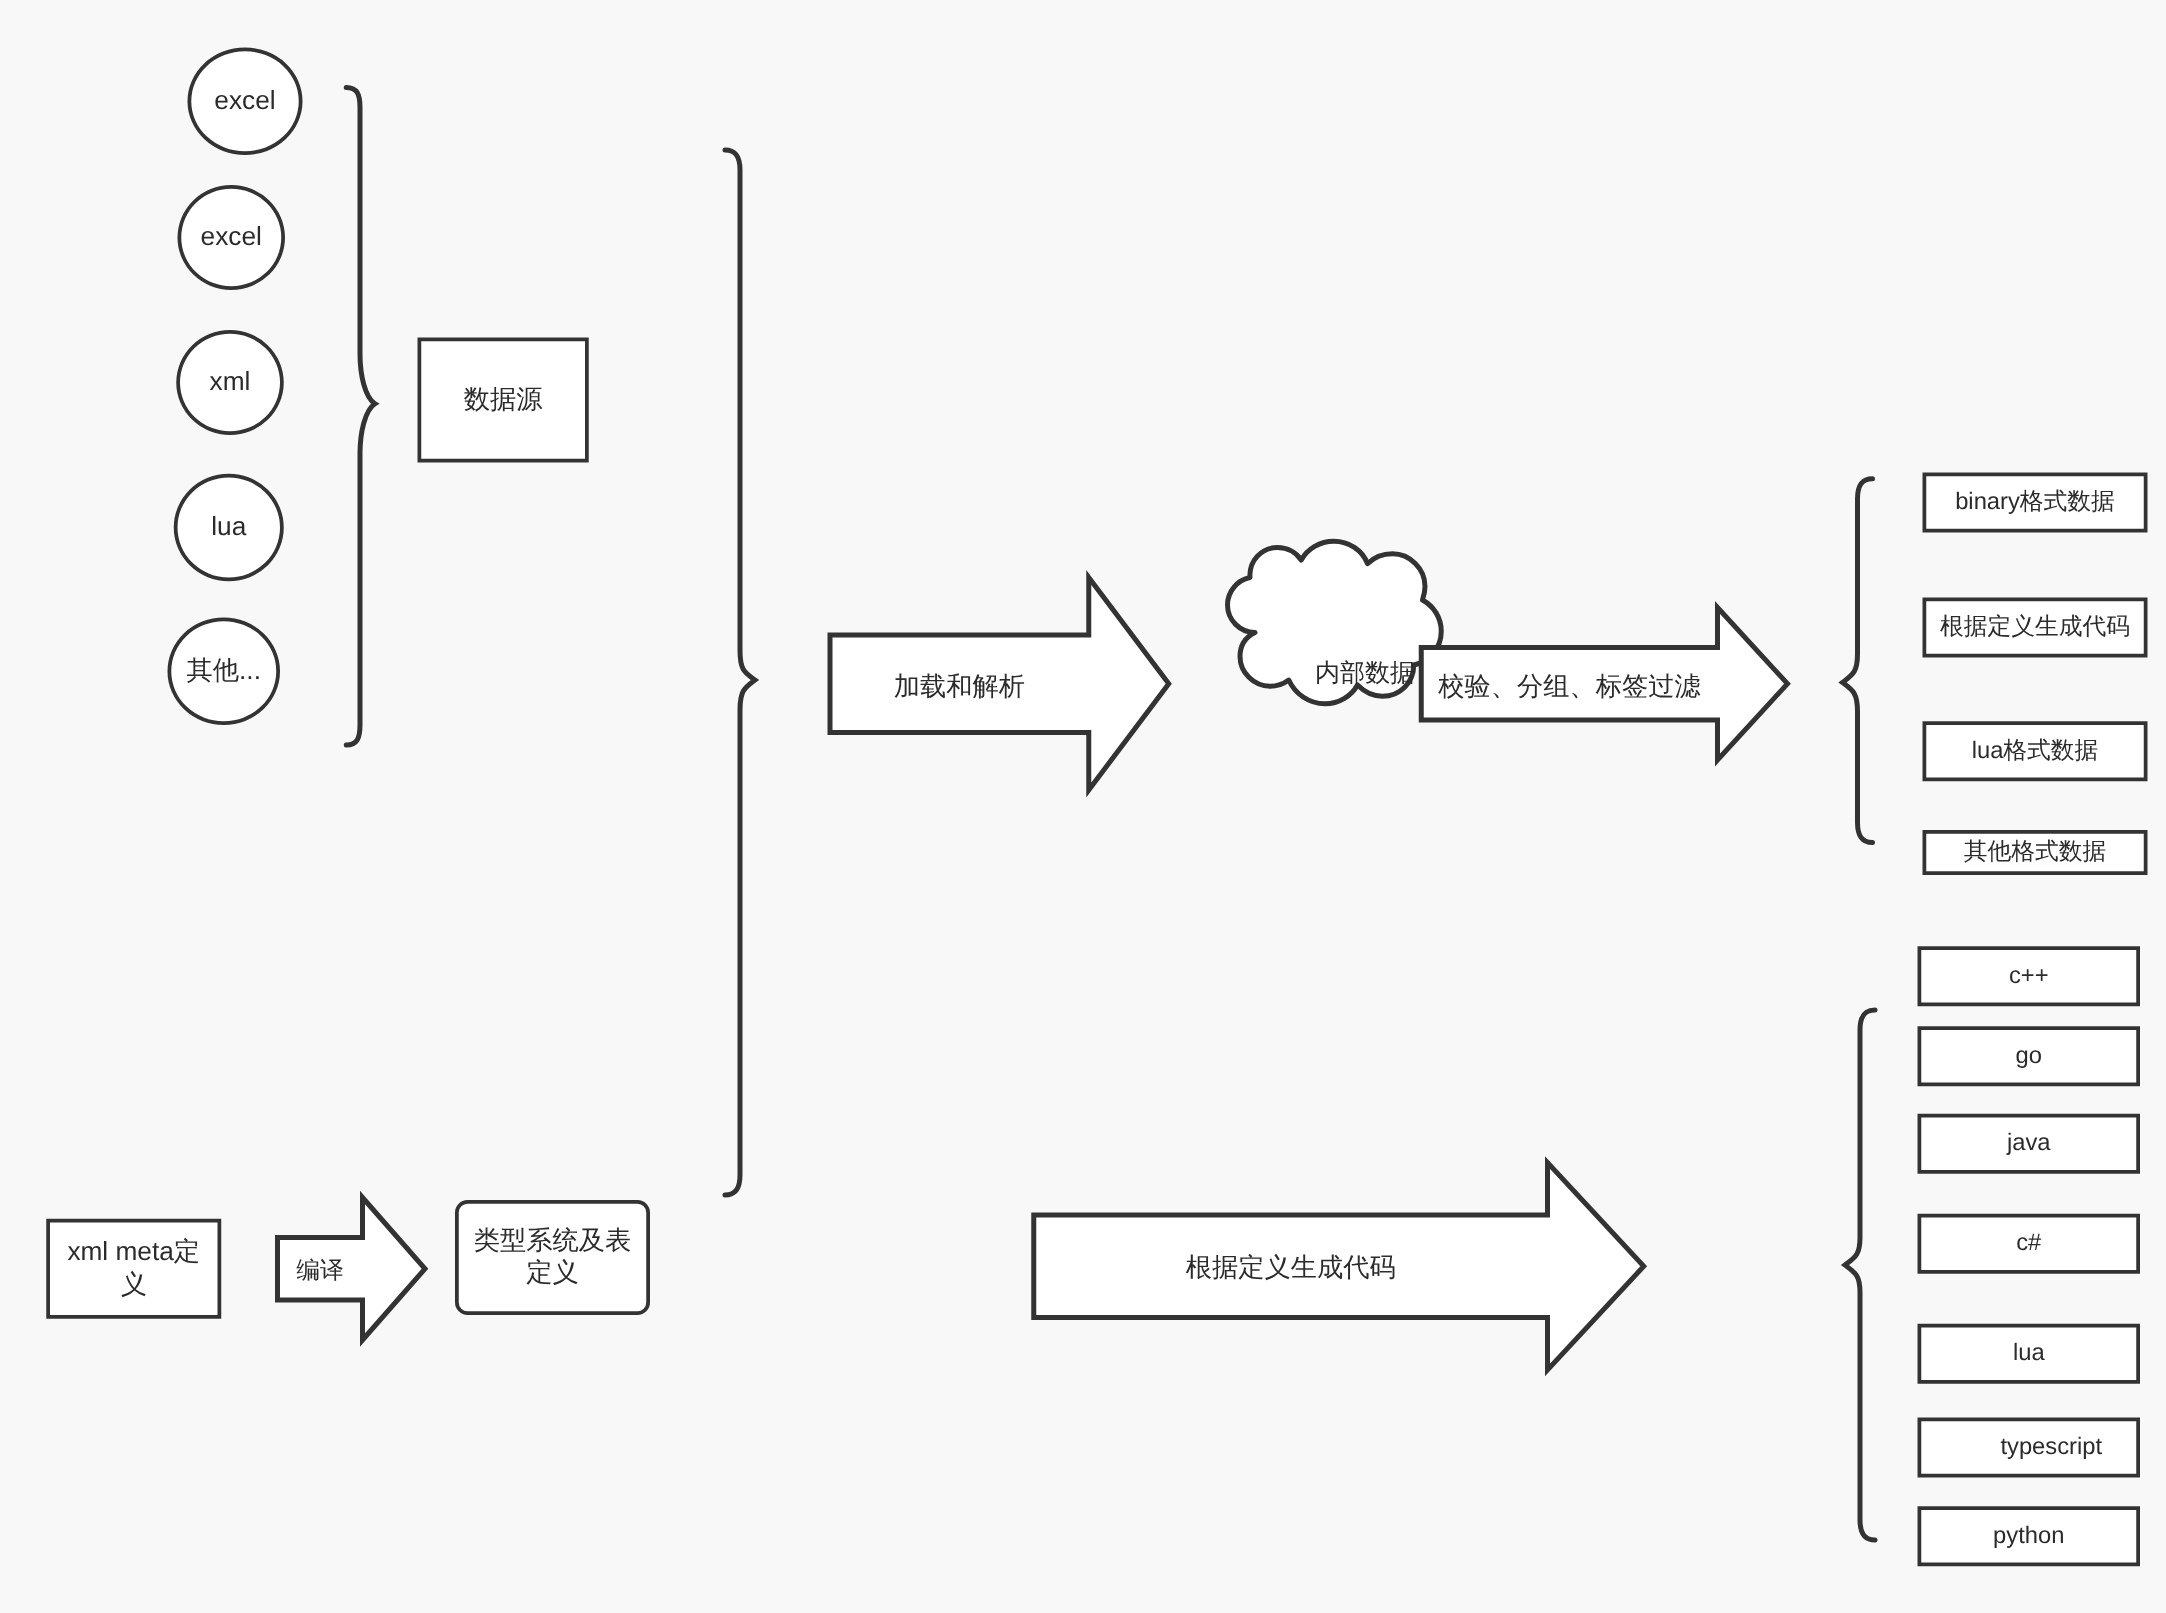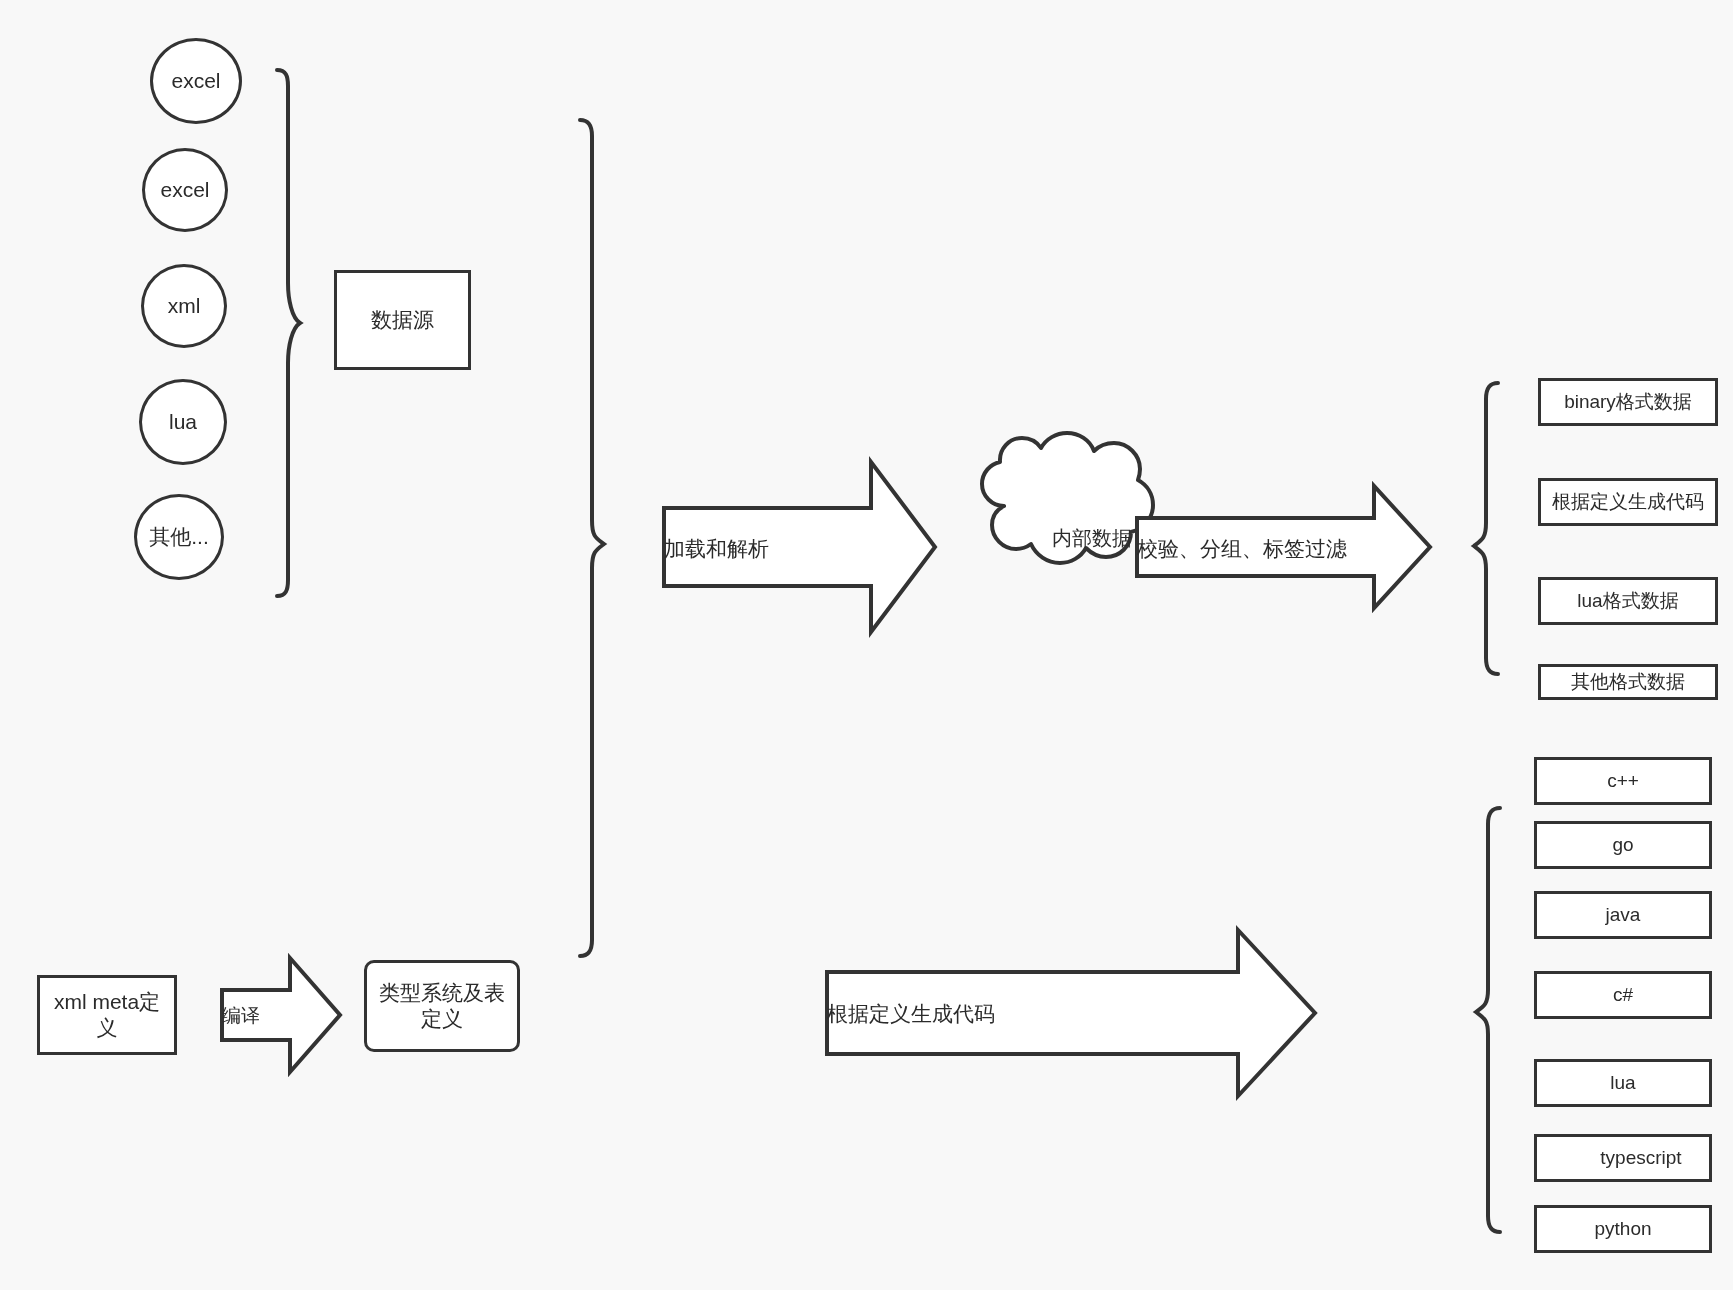--- a/index.html
+++ b/index.html
@@ -51,20 +51,21 @@
     left: 0;
     top: 0;
     width: 1733px;
     height: 1290px;
     pointer-events: none;
   }
   .arrow-label {
     position: absolute;
     font-size: 21px;
     color: #2b2b2b;
+    text-align: center;
     white-space: nowrap;
   }
   .cloud-label {
     position: absolute;
     font-size: 20px;
     color: #2b2b2b;
     text-align: right;
     white-space: nowrap;
   }
 </style>

